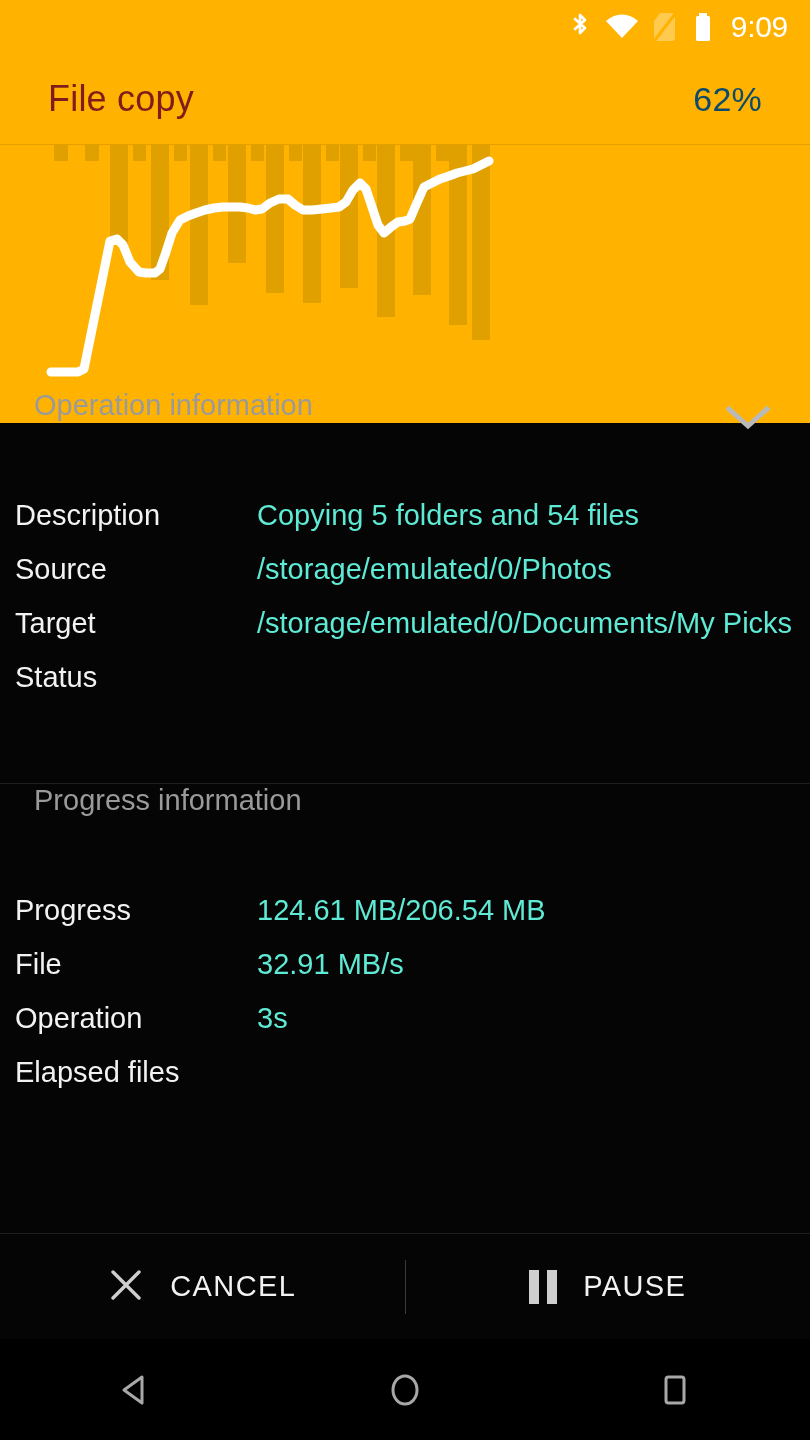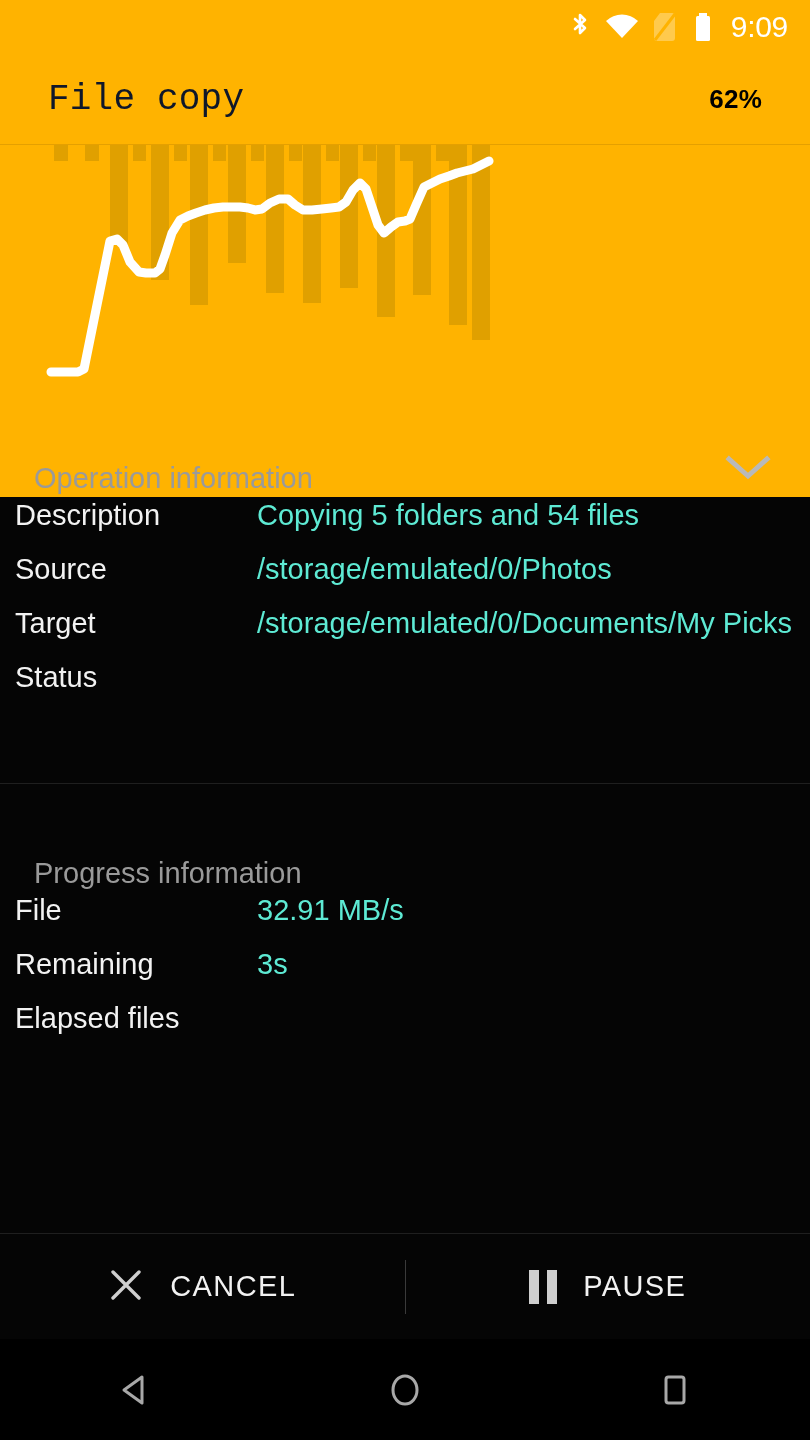--- a/index.html
+++ b/index.html
@@ -18,21 +18,21 @@
     height: 1440px;
     background: #050505;
     overflow: hidden;
   }
 
   
   .header-block {
     position: absolute;
     left: 0; top: 0;
     width: 810px;
-    height: 497px;
+    height: 423px;
     background: #FFB300;
     overflow: hidden;
   }
 
   .statusbar {
     position: absolute;
     left: 0; top: 0;
     width: 810px;
     height: 54px;
     display: flex;
@@ -58,30 +58,29 @@
     position: absolute;
     left: 0; top: 54px;
     width: 810px;
     height: 90px;
     display: flex;
     align-items: center;
     justify-content: space-between;
     padding: 0 48px 0 48px;
   }
   .title-text {
-    color: #0f172a;
+    color: #7f1d1d;
     font-size: 36px;
     font-weight: 400;
     letter-spacing: 0.2px;
-    font-family: Liberation Mono, monospace;
   }
   .percent-text {
-    color: #000000;
-    font-size: 26px;
-    font-weight: 700;
+    color: #0c4a6e;
+    font-size: 34px;
+    font-weight: 400;
     letter-spacing: 0.2px;
   }
 
   .header-divider {
     position: absolute;
     left: 0; top: 144px;
     width: 810px;
     height: 1px;
     background: rgba(0,0,0,0.10);
   }
@@ -110,21 +109,21 @@
     left: 0;
     width: 810px;
     height: 1px;
     background: #1f1f1f;
   }
   .div-1 { top: 783px; }
   .div-2 { top: 1233px; }
 
   .section-head {
     display: flex;
-    align-items: flex-end;
+    align-items: flex-start;
     justify-content: space-between;
     padding: 0 34px 0 34px;
     height: 106px;
   }
   .section-head-title {
     color: #9a9a9a;
     font-size: 29px;
     font-weight: 400;
   }
   .chevron-btn {
@@ -318,25 +317,29 @@
     </div>
   </div>
 
   <div class="section section-prog">
     <div class="section-head">
       <span class="section-head-title">Progress information</span>
     </div>
 
     <div class="rows">
       <div class="row">
+        <span class="row-label">Progress</span>
+        <span class="row-value">124.61 MB/206.54 MB</span>
+      </div>
+      <div class="row">
         <span class="row-label">File</span>
         <span class="row-value">32.91 MB/s</span>
       </div>
       <div class="row">
-        <span class="row-label">Remaining</span>
+        <span class="row-label">Operation</span>
         <span class="row-value">3s</span>
       </div>
       <div class="row">
         <span class="row-label">Elapsed files</span>
       </div>
     </div>
   </div>
 
   <div class="divider div-2"></div>
 

